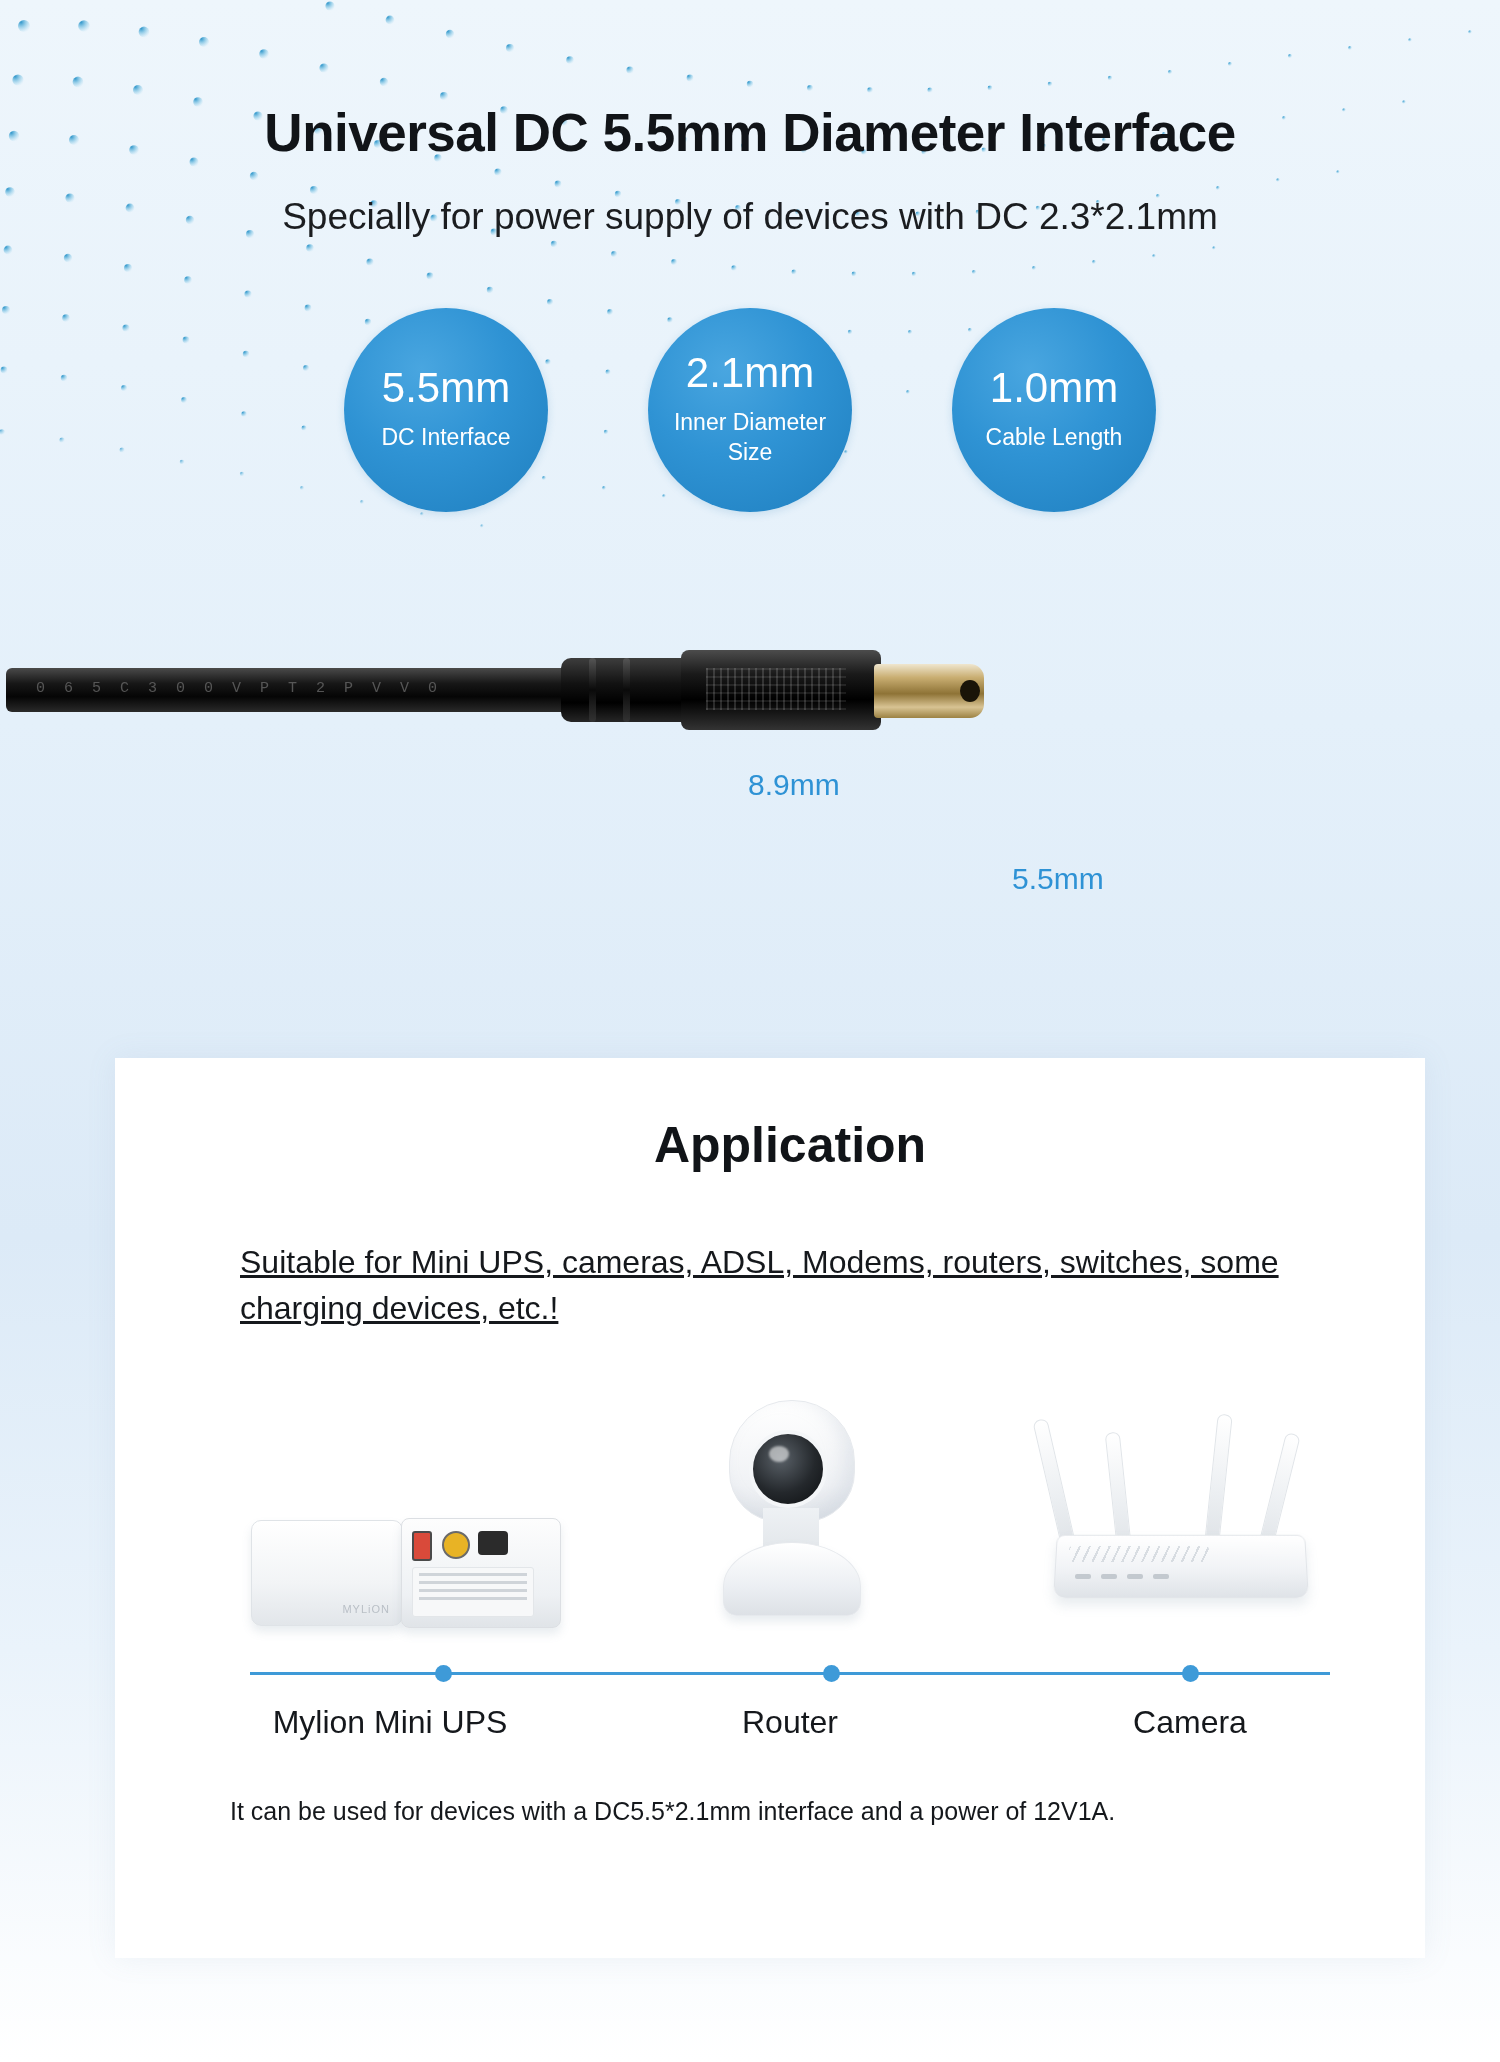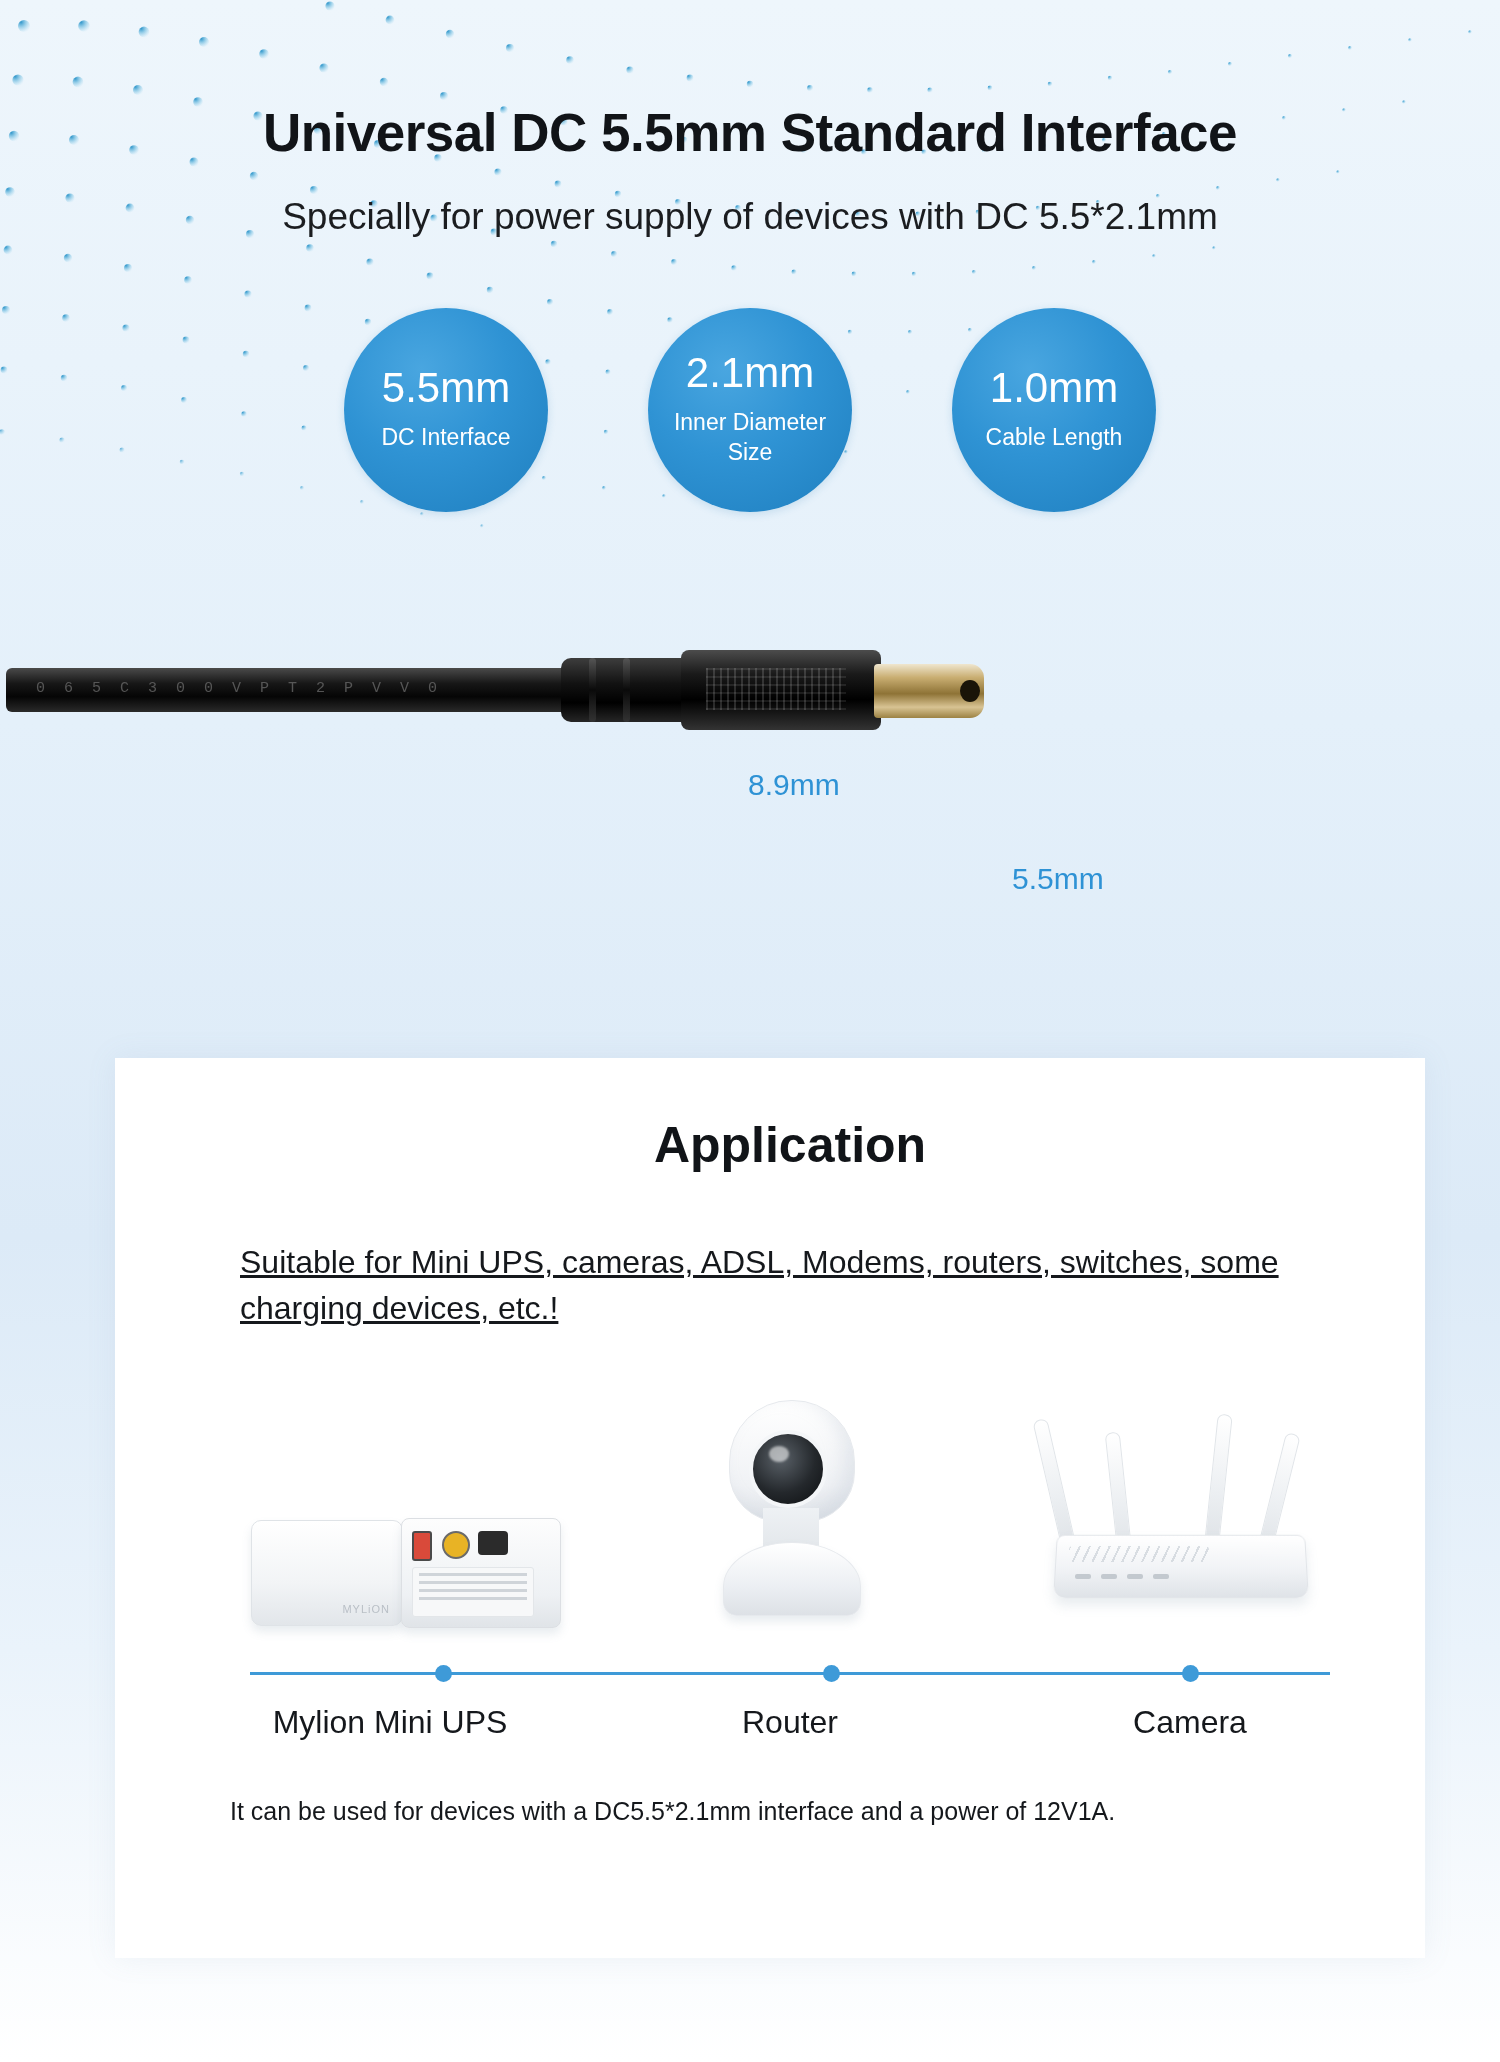--- a/index.html
+++ b/index.html
@@ -623,22 +623,22 @@
           <circle cx="302" cy="514" r="2.2"></circle>
           <circle cx="362" cy="528" r="2"></circle>
           <circle cx="422" cy="542" r="1.9"></circle>
           <circle cx="482" cy="554" r="1.8"></circle>
           <circle cx="542" cy="566" r="1.7"></circle>
       </g>
     </g>
   </svg>
 
   <div class="header">
-    <h1 class="title">Universal DC 5.5mm Standard Interface</h1>
-    <p class="subtitle">Specially for power supply of devices with DC 5.5*2.1mm</p>
+    <h1 class="title">Universal DC 5.5mm Diameter Interface</h1>
+    <p class="subtitle">Specially for power supply of devices with DC 2.3*2.1mm</p>
   </div>
 
   <div class="circles">
     <div class="circle">
       <span class="big">5.5mm</span>
       <span class="small">DC Interface</span>
     </div>
     <div class="circle">
       <span class="big">2.1mm</span>
       <span class="small">Inner Diameter Size</span>

